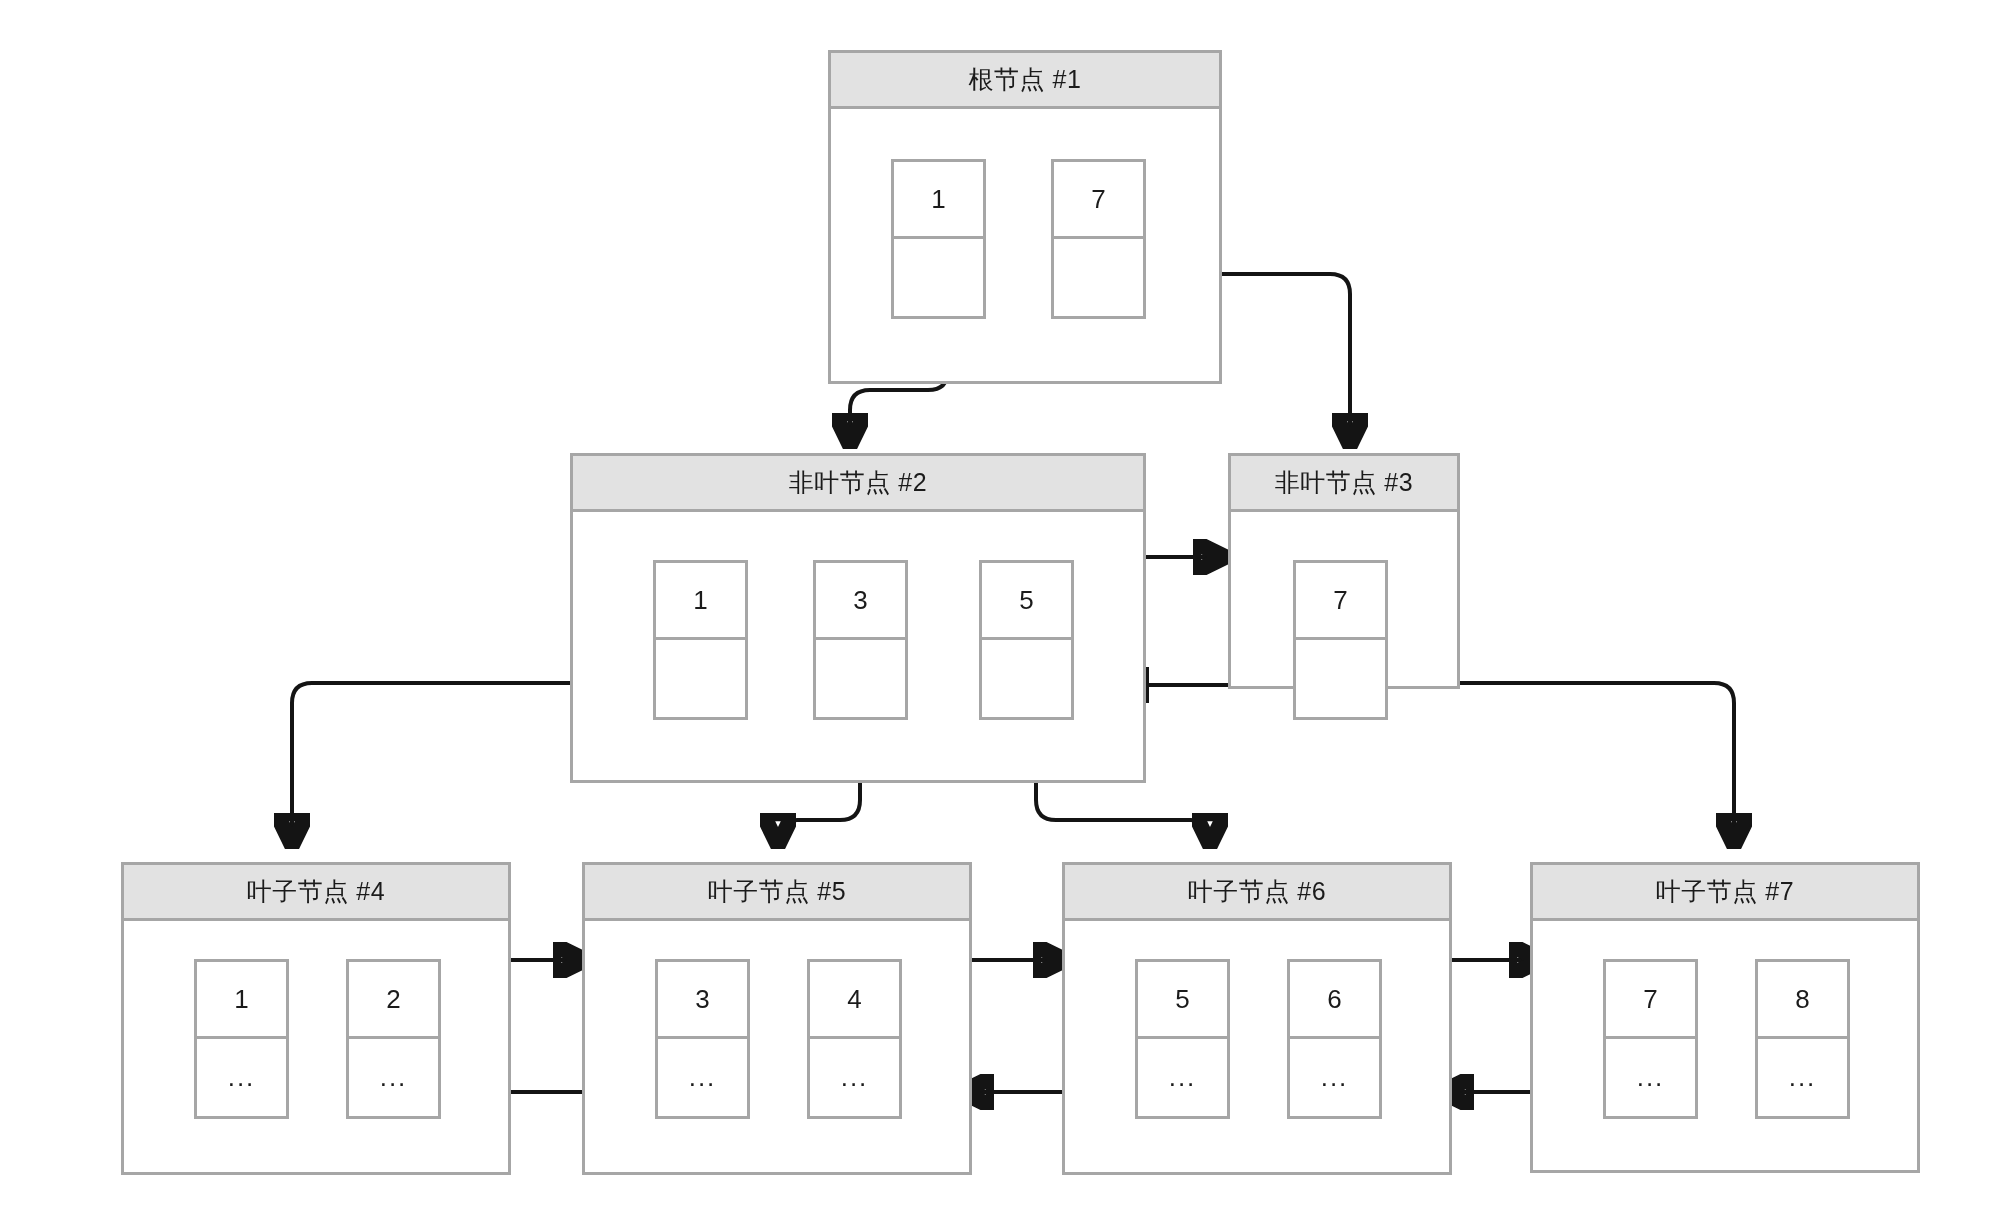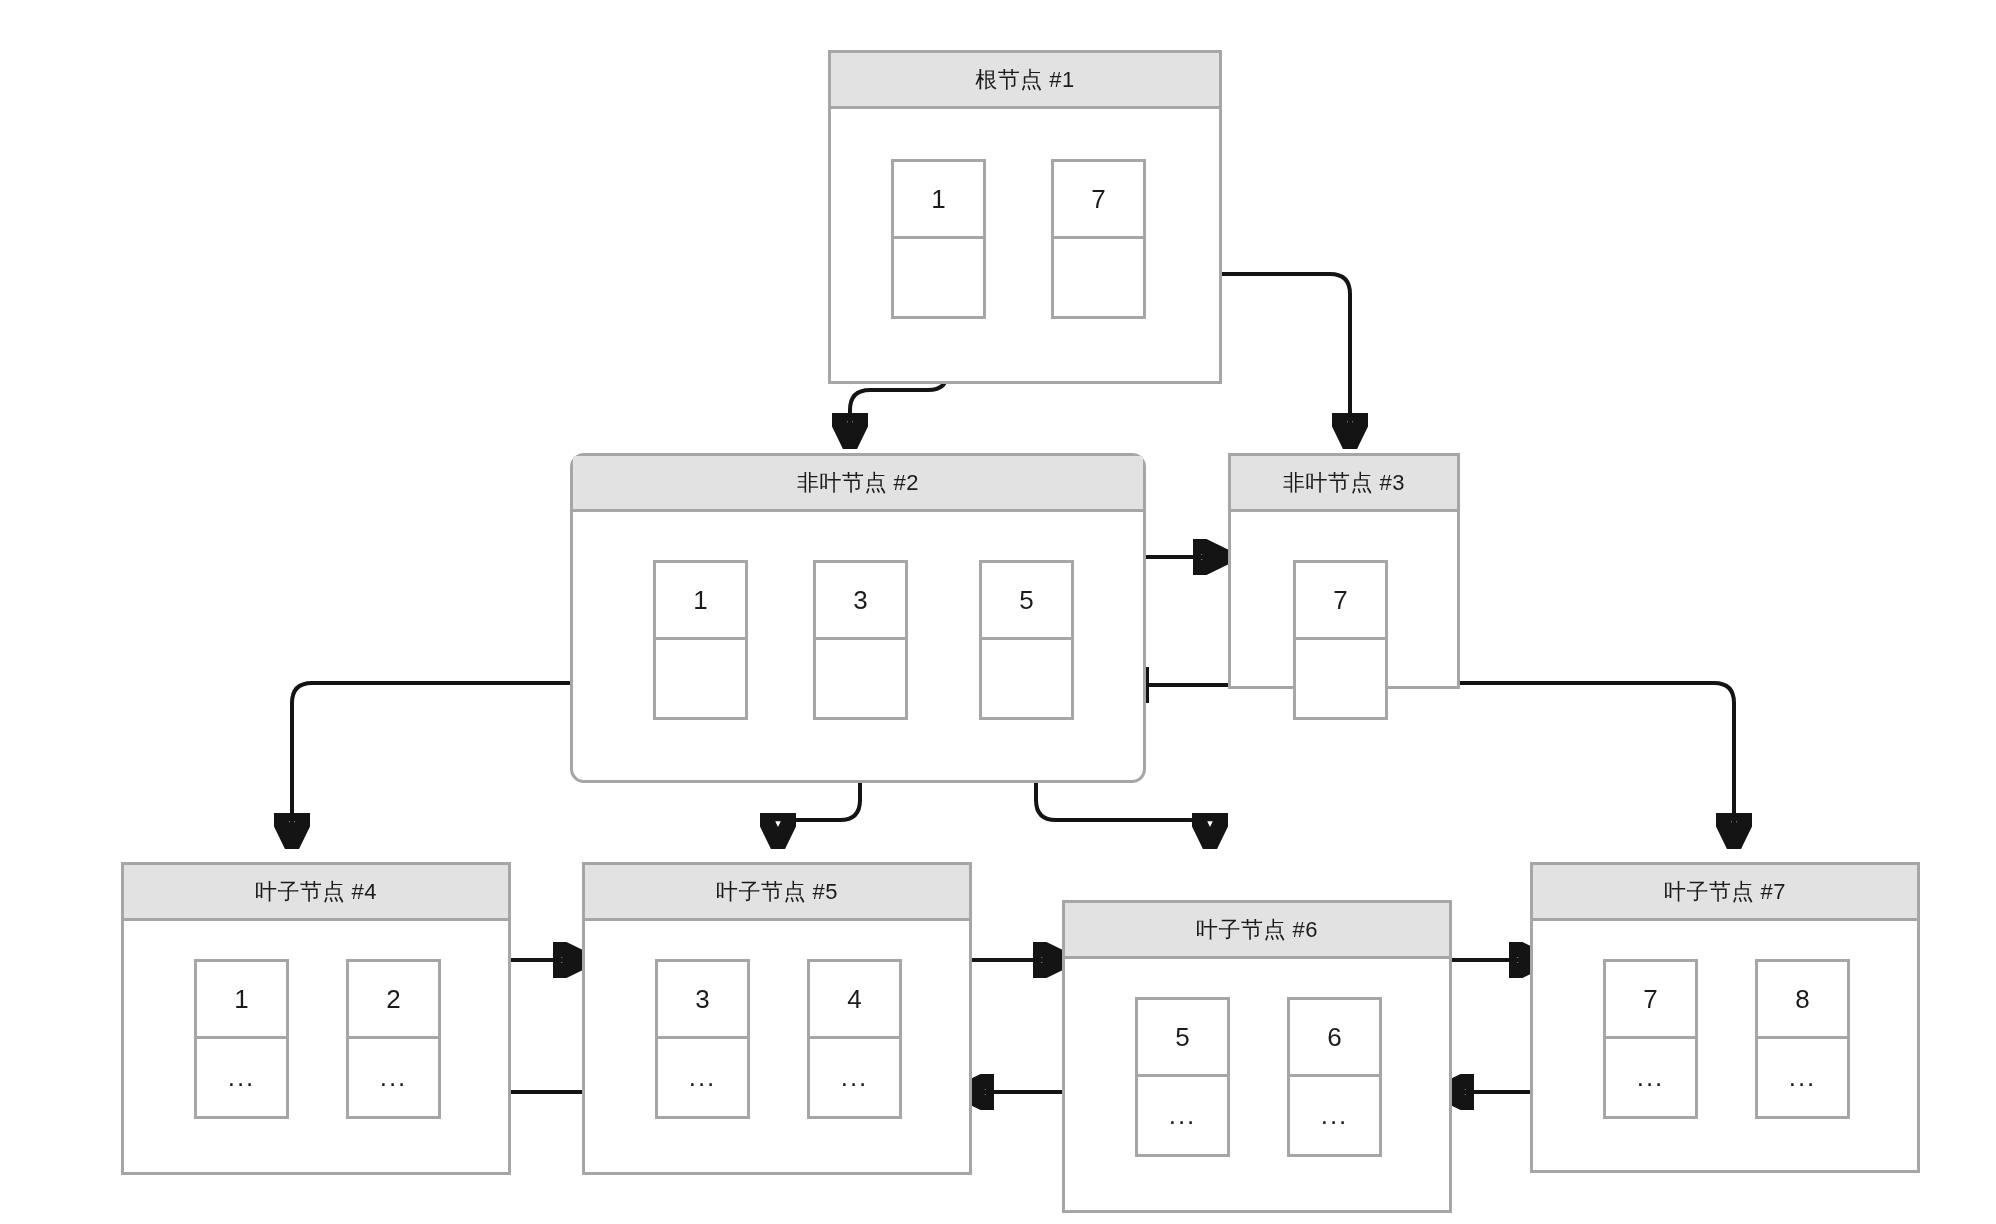--- a/index.html
+++ b/index.html
@@ -25,21 +25,21 @@
     background: #ffffff;
   }
   .node-header {
     box-sizing: border-box;
     height: 56px;
     background: #e2e2e2;
     border-bottom: 3px solid #a6a6a6;
     display: flex;
     align-items: center;
     justify-content: center;
-    font-size: 22px;
+    font-size: 25px;
     color: #1b1b1b;
     letter-spacing: 0.5px;
   }
   .node-body {
     position: relative;
     width: 100%;
     height: calc(100% - 56px);
   }
   
   .cell {
@@ -141,21 +141,21 @@
         <div class="cell-key">1</div>
         <div class="cell-ptr"></div>
       </div>
       <div class="cell" style="left:220px; top:50px; width:95px; height:160px;">
         <div class="cell-key">7</div>
         <div class="cell-ptr"></div>
       </div>
     </div>
   </div>
 
-  <div class="node" style="left:570px; top:453px; width:576px; height:330px;border-radius:14px;">
+  <div class="node" style="left:570px; top:453px; width:576px; height:330px;">
     <div class="node-header">
       <span>非叶节点 #2</span>
     </div>
     <div class="node-body">
       <div class="cell" style="left:80px; top:48px; width:95px; height:160px;">
         <div class="cell-key">1</div>
         <div class="cell-ptr"></div>
       </div>
       <div class="cell" style="left:240px; top:48px; width:95px; height:160px;">
         <div class="cell-key">3</div>
@@ -205,21 +205,21 @@
         <div class="cell-key">3</div>
         <div class="cell-ptr">...</div>
       </div>
       <div class="cell" style="left:222px; top:38px; width:95px; height:160px;">
         <div class="cell-key">4</div>
         <div class="cell-ptr">...</div>
       </div>
     </div>
   </div>
 
-  <div class="node" style="left:1062px; top:862px; width:390px; height:313px;margin-top:38px;">
+  <div class="node" style="left:1062px; top:862px; width:390px; height:313px;">
     <div class="node-header">
       <span>叶子节点 #6</span>
     </div>
     <div class="node-body">
       <div class="cell" style="left:70px; top:38px; width:95px; height:160px;">
         <div class="cell-key">5</div>
         <div class="cell-ptr">...</div>
       </div>
       <div class="cell" style="left:222px; top:38px; width:95px; height:160px;">
         <div class="cell-key">6</div>

